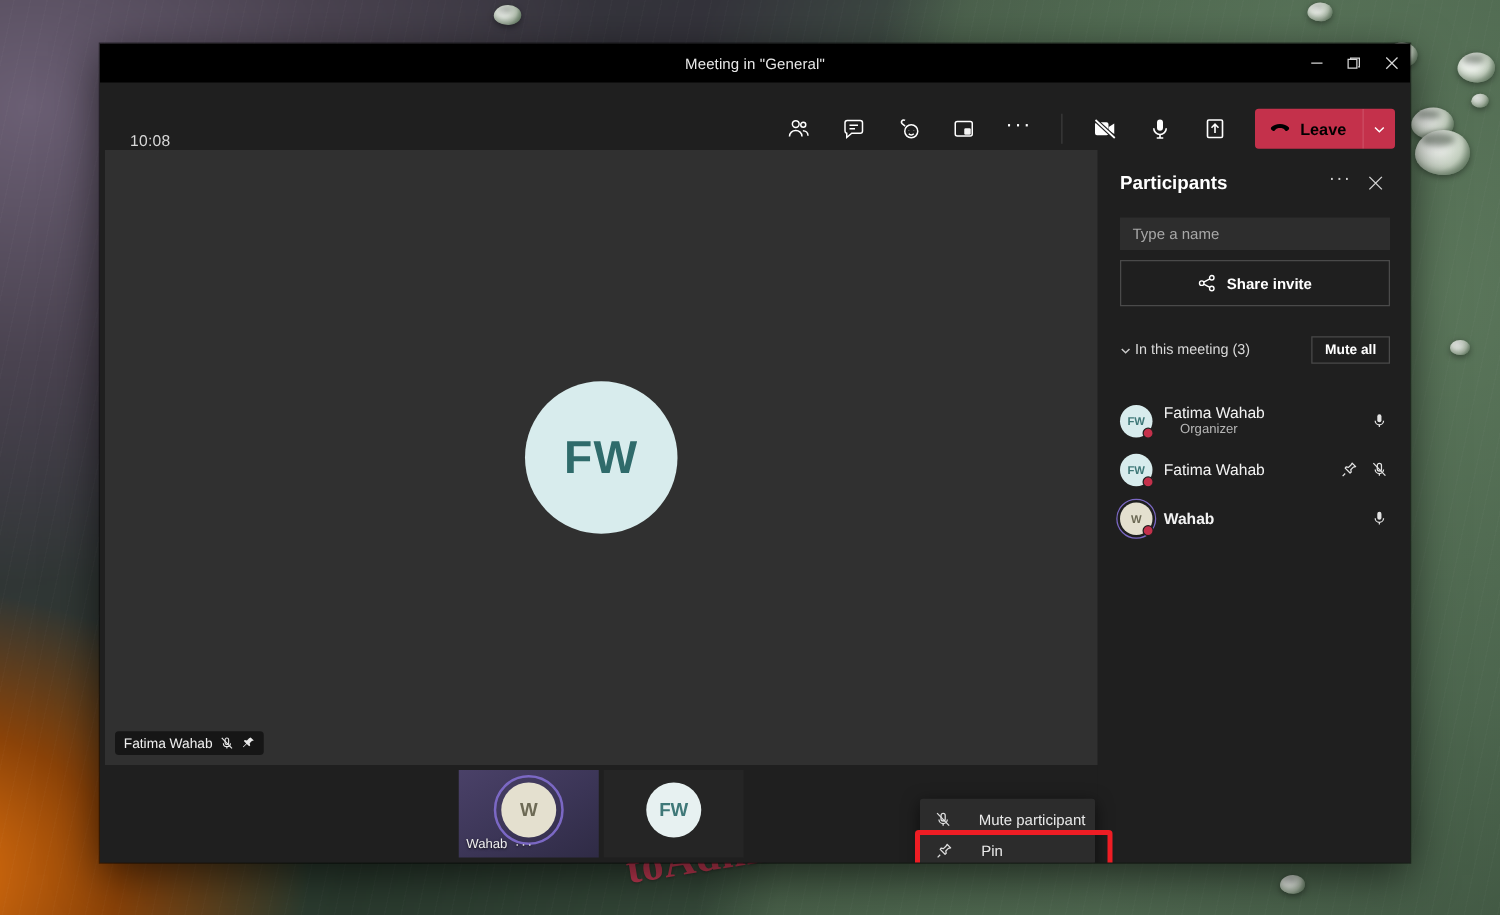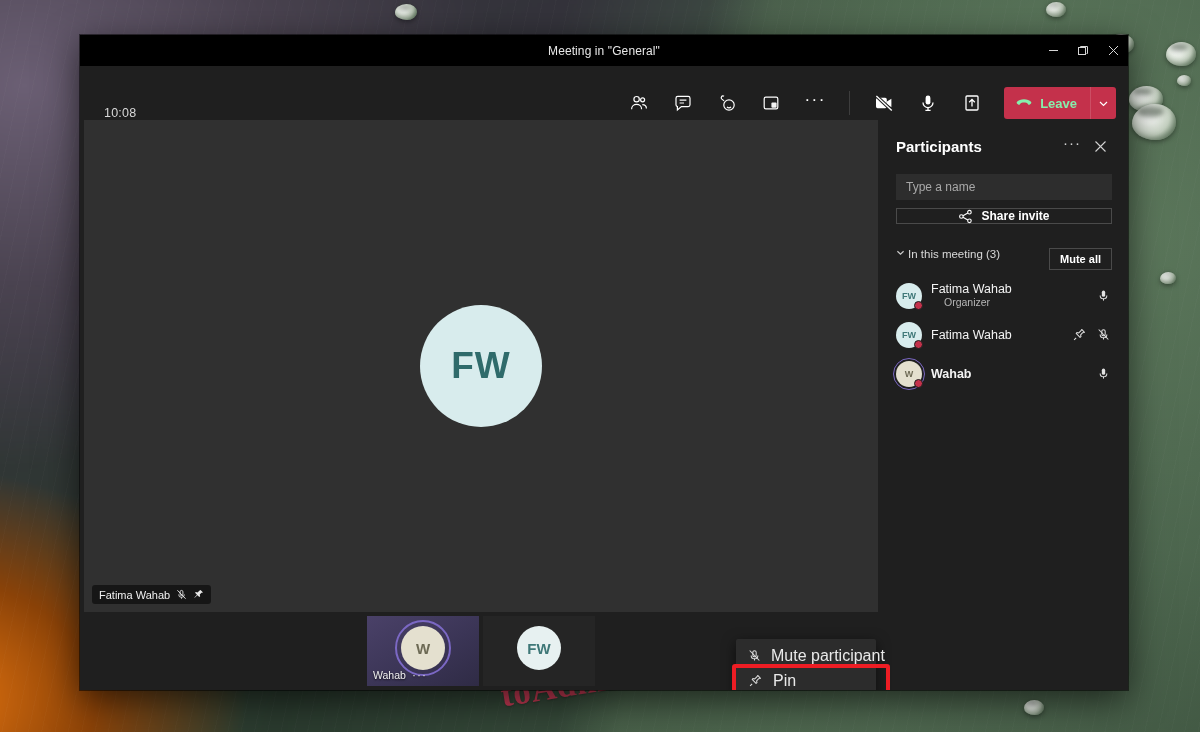--- a/index.html
+++ b/index.html
@@ -93,21 +93,21 @@
     content:""; position:absolute; left:6px; right:6px; bottom:-5px; height:2.5px;
     background:#7b83eb; border-radius:2px;
   }
   .tb-sep { width:1px; height:24px; background:#3d3d3d; margin:0 12px; }
   .leave-btn {
     display:flex; align-items:center; height:32px; background:#c4314b;
     border-radius:3px; margin-left:10px; overflow:hidden;
   }
   .leave-main {
     display:flex; align-items:center; gap:7px; padding:0 13px 0 11px; height:32px;
-    color:#86efac; font-size:13px; font-weight:600;
+    color:#000000; font-size:13px; font-weight:600;
   }
   .leave-caret {
     width:26px; height:32px; display:flex; align-items:center; justify-content:center;
     color:#fff; border-left:1px solid rgba(255,255,255,.14);
   }
 
   
   .wbody { flex:1; display:flex; min-height:0; background:#1f1f1f; }
 
   
@@ -154,22 +154,22 @@
   }
   .tile-dots { color:#dcdcdc; font-size:12px; letter-spacing:1px; line-height:1; }
 
   
   .ctx-menu {
     position:absolute; left:656px; top:604px; width:140px;
     background:#2c2c2c; box-shadow:0 4px 14px rgba(0,0,0,.6);
     padding:4px 0; z-index:30; border-radius:2px;
   }
   .ctx-item {
-    height:25px; display:flex; align-items:center; gap:10px;
-    padding:0 12px; font-size:16px; color:#e9e9e9; white-space:nowrap;
+    height:25px; display:flex; align-items:center; gap:22px;
+    padding:0 12px; font-size:12px; color:#e9e9e9; white-space:nowrap;
   }
   .ctx-icon { width:15px; display:flex; align-items:center; justify-content:center; color:#e0e0e0; }
   .ctx-highlight {
     position:absolute; left:652px; top:629px; width:158px; height:31px;
     border:4px solid #ee1d24; border-radius:3px; z-index:40; pointer-events:none;
   }
 
   
   .panel {
     flex:0 0 248px; background:#1f1f1f; padding:14px 16px 0 16px;
@@ -182,26 +182,26 @@
     width:24px; height:24px; border-radius:3px; color:#d2d2d2;
     display:flex; align-items:center; justify-content:center;
   }
   .name-input {
     height:26px; background:#2d2d2d; border:none; outline:none;
     padding:0 10px; font-size:12px; color:#ef4444;
     font-family:"Liberation Sans", sans-serif; width:100%;
   }
   .name-input::placeholder { color:#a8a8a8; }
   .share-btn {
-    margin-top:8px; height:16px; border:1px solid #4a4a4a; background:transparent;
+    margin-top:8px; height:37px; border:1px solid #4a4a4a; background:transparent;
     display:flex; align-items:center; justify-content:center; gap:8px;
     font-size:12px; font-weight:700; color:#ffffff;
     font-family:"Liberation Sans", sans-serif; cursor:pointer;
   }
-  .section-row { display:flex; align-items:flex-start; margin-top:24px; margin-bottom:0; }
+  .section-row { display:flex; align-items:center; margin-top:24px; margin-bottom:20px; }
   .chev { width:12px; color:#c9c9c9; font-size:8px; display:flex; align-items:center; }
   .section-label { font-size:11.5px; color:#d9d9d9; }
   .mute-all {
     margin-left:auto; height:22px; padding:0 10px; border:1px solid #4a4a4a;
     background:transparent; font-size:11px; font-weight:700; color:#ffffff;
     font-family:"Liberation Sans", sans-serif; cursor:pointer;
   }
   .plist { margin-top:6px; }
   .prow { display:flex; align-items:center; height:39px; gap:9px; }
   .pav-wrap { position:relative; width:26px; height:26px; flex:0 0 26px; }

